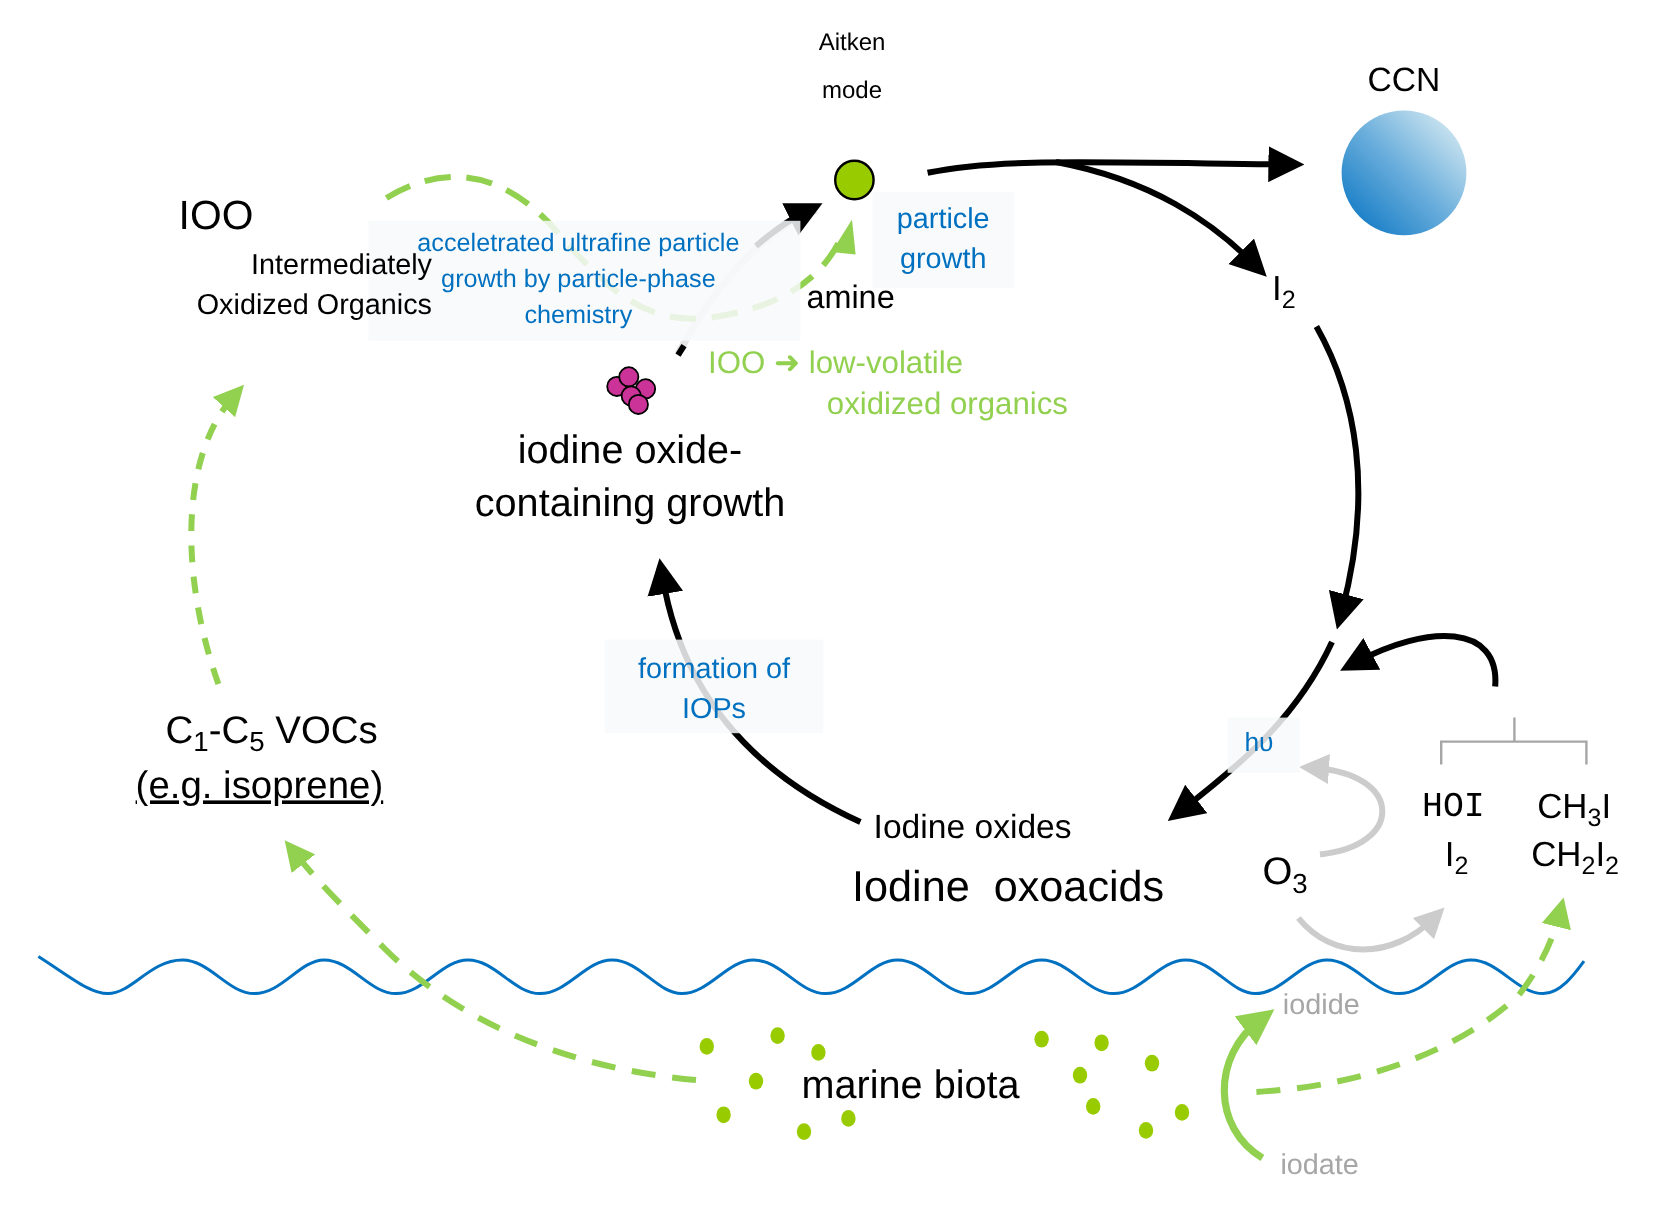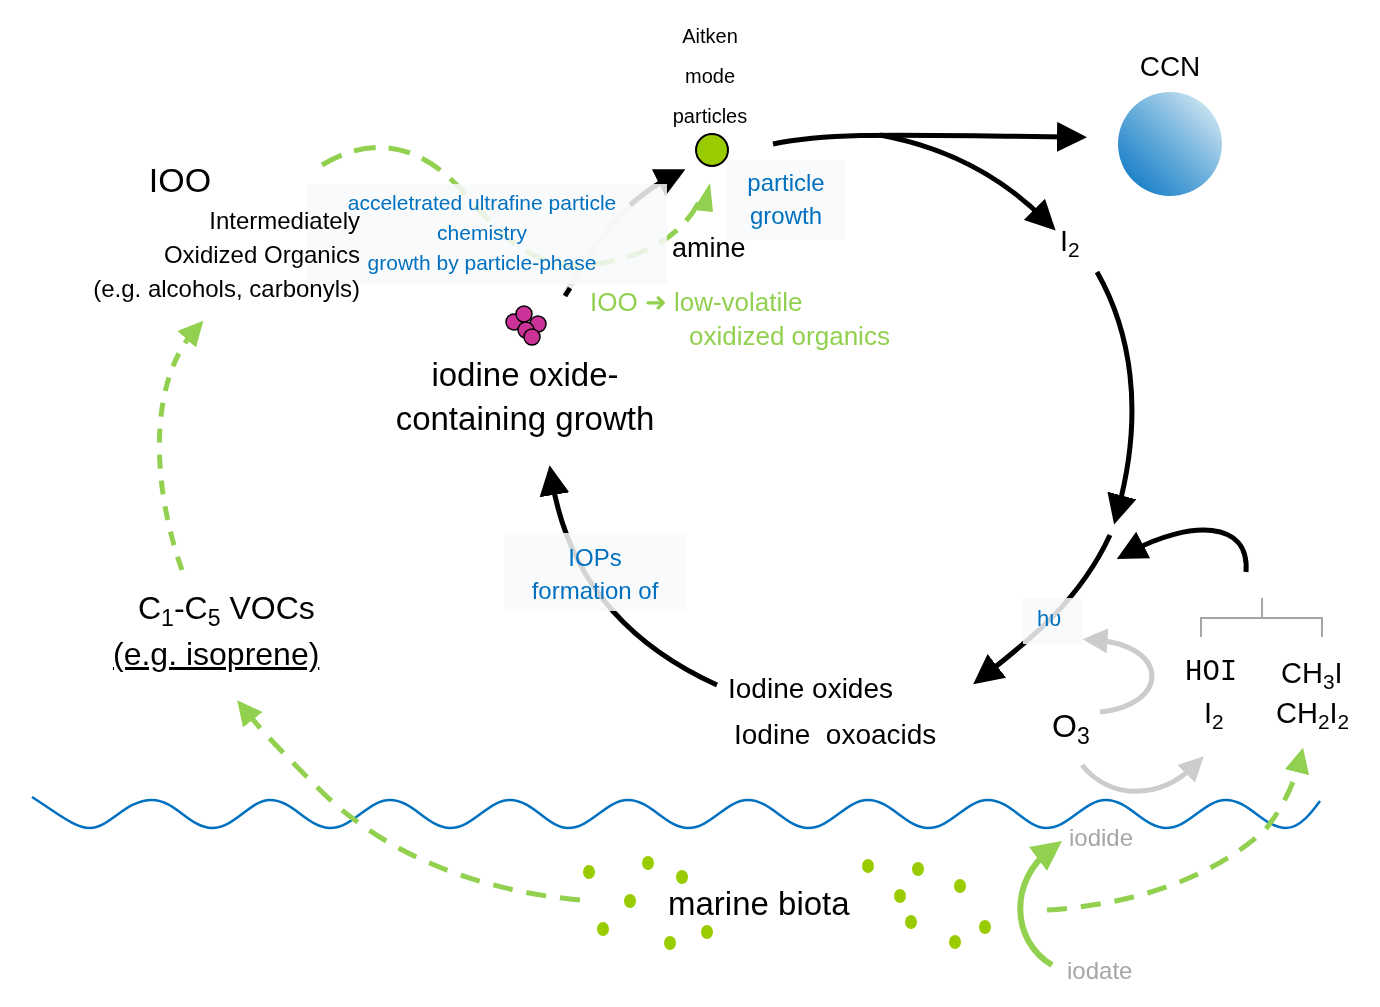--- a/index.html
+++ b/index.html
@@ -86,35 +86,33 @@
 </svg>
 
 <div class="box" style="left:307px;top:184px;width:360px;height:100px;"></div>
 <div class="box" style="left:727px;top:160px;width:118px;height:80px;"></div>
 <div class="box" style="left:504px;top:533px;width:182px;height:78px;"></div>
 <div class="box" style="left:1023px;top:598px;width:60px;height:46px;"></div>
 
 <div class="lbl" style="left:620px;top:16px;width:180px;font-size:20px;line-height:40px;">
   <div>Aitken</div>
   <div>mode</div>
-  <div>particles</div>
 </div>
 <div class="lbl" style="left:1120px;top:50px;width:100px;font-size:28px;">CCN</div>
 
 <div class="lbl" style="left:80px;top:160px;width:200px;font-size:34px;">IOO</div>
 <div class="lbl" style="left:0px;top:204px;width:360px;font-size:24px;line-height:34px;text-align:right;">
   <div>Intermediately</div>
   <div>Oxidized Organics</div>
-  <div>(e.g. alcohols, carbonyls)</div>
 </div>
 
 <div class="lbl blue" style="left:307px;top:188px;width:350px;font-size:21px;line-height:30px;">
   <div>acceletrated ultrafine particle</div>
+  <div>growth by particle-phase</div>
   <div>chemistry</div>
-  <div>growth by particle-phase</div>
 </div>
 
 <div class="lbl blue" style="left:727px;top:166px;width:118px;font-size:24px;line-height:33px;">
   <div>particle</div>
   <div>growth</div>
 </div>
 
 <div class="lbl" style="left:672px;top:233px;font-size:27px;">amine</div>
 
 <div class="lbl green" style="left:590px;top:287px;font-size:26px;text-align:left;">
@@ -127,26 +125,26 @@
 <div class="lbl" style="left:360px;top:353px;width:330px;font-size:33px;line-height:44px;">
   <div>iodine oxide-</div>
   <div>containing growth</div>
 </div>
 
 <div class="lbl" style="left:1060px;top:224px;font-size:29px;">
   <span>I</span><sub>2</sub>
 </div>
 
 <div class="lbl blue" style="left:504px;top:541px;width:182px;font-size:24px;line-height:33px;">
+  <div>formation of</div>
   <div>IOPs</div>
-  <div>formation of</div>
 </div>
 
 <div class="lbl" style="left:728px;top:672px;font-size:28px;text-align:left;">Iodine oxides</div>
-<div class="lbl" style="left:734px;top:718px;font-size:28px;text-align:center;white-space:pre;">Iodine  oxoacids</div>
+<div class="lbl" style="left:710px;top:718px;font-size:36px;text-align:center;white-space:pre;">Iodine  oxoacids</div>
 
 <div class="lbl blue" style="left:1037px;top:606px;font-size:22px;">hυ</div>
 
 <div class="lbl" style="left:1052px;top:708px;font-size:32px;">
   <span>O</span><sub>3</sub>
 </div>
 
 <div class="lbl" style="left:1185px;top:656px;font-size:29px;font-family:Liberation Mono, monospace;">HOI</div>
 <div class="lbl" style="left:1204px;top:696px;font-size:29px;">
   <span>I</span><sub>2</sub>

